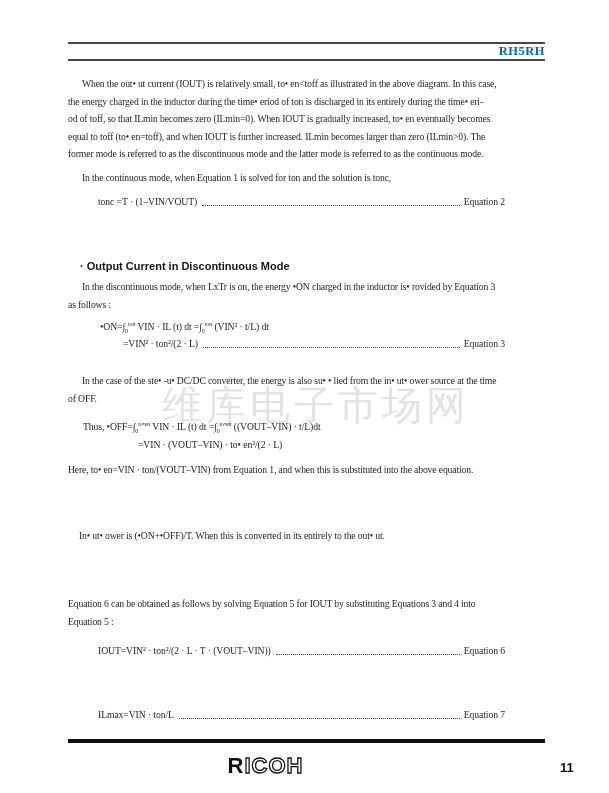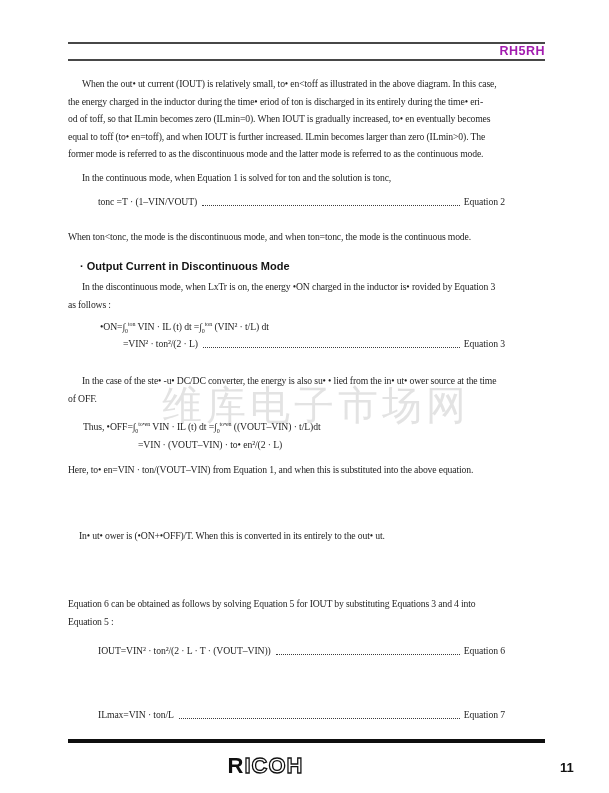--- a/index.html
+++ b/index.html
@@ -16,22 +16,22 @@
     font-family:"Liberation Sans","DejaVu Sans",sans-serif;
     font-size:40px; letter-spacing:4px; color:#c8c8c8; opacity:.5;
     white-space:nowrap;
   }
   
   .rule { position:absolute; left:68px; width:477px; background:#474747; height:2px; z-index:1; }
   .rule-top { top:42px; }
   .rule-bottom { top:59px; }
   .doc-code {
     position:absolute; left:68px; top:44px; width:477px; z-index:1;
-    text-align:right; font-family:Liberation Sans, sans-serif;
-    font-weight:bold; font-size:12.5px; letter-spacing:.5px; color:#a21caf;
+    text-align:right; font-family:Liberation Serif, serif;
+    font-weight:bold; font-size:12.5px; letter-spacing:.5px; color:#0369a1;
   }
   
   .block { position:absolute; left:68px; width:477px; z-index:1; font-size:9.7px; letter-spacing:-0.15px; }
   .line { height:17.5px; line-height:17.5px; white-space:nowrap; }
   .indent { text-indent:14px; }
   .indent-s { text-indent:11px; }
   .heading {
     position:absolute; left:80px; width:477px; z-index:1;
     font-family:"Liberation Sans","DejaVu Sans",sans-serif;
     font-weight:bold; font-size:11px; color:#141414;
@@ -86,23 +86,20 @@
   <div class="block" style="top:169px">
     <div class="line indent">In the continuous mode, when Equation 1 is solved for ton and the solution is tonc,</div>
   </div>
 
   <div class="eqrow" style="top:193px; padding-left:30px">
     <span class="formula">tonc =T · (1–VIN/VOUT)</span>
     <span class="leader"></span>
     <span class="eqlabel">Equation 2</span>
   </div>
 
-  <div class="block" style="top:228px">
-    <div class="line">When ton&lt;tonc, the mode is the discontinuous mode, and when ton=tonc, the mode is the continuous mode.</div>
-  </div>
 
   <div class="heading" style="top:260px">· Output Current in Discontinuous Mode</div>
 
   <div class="block" style="top:278px">
     <div class="line indent">In the discontinuous mode, when LxTr is on, the energy •ON charged in the inductor is• rovided by Equation 3</div>
     <div class="line">as follows :</div>
   </div>
 
   <div class="eqline" style="top:315px; padding-left:32px">•ON=∫<sub>0</sub><sup>ton</sup> VIN · IL (t) dt =∫<sub>0</sub><sup>ton</sup> (VIN² · t/L) dt</div>
   <div class="eqrow" style="top:335px; padding-left:55px">

